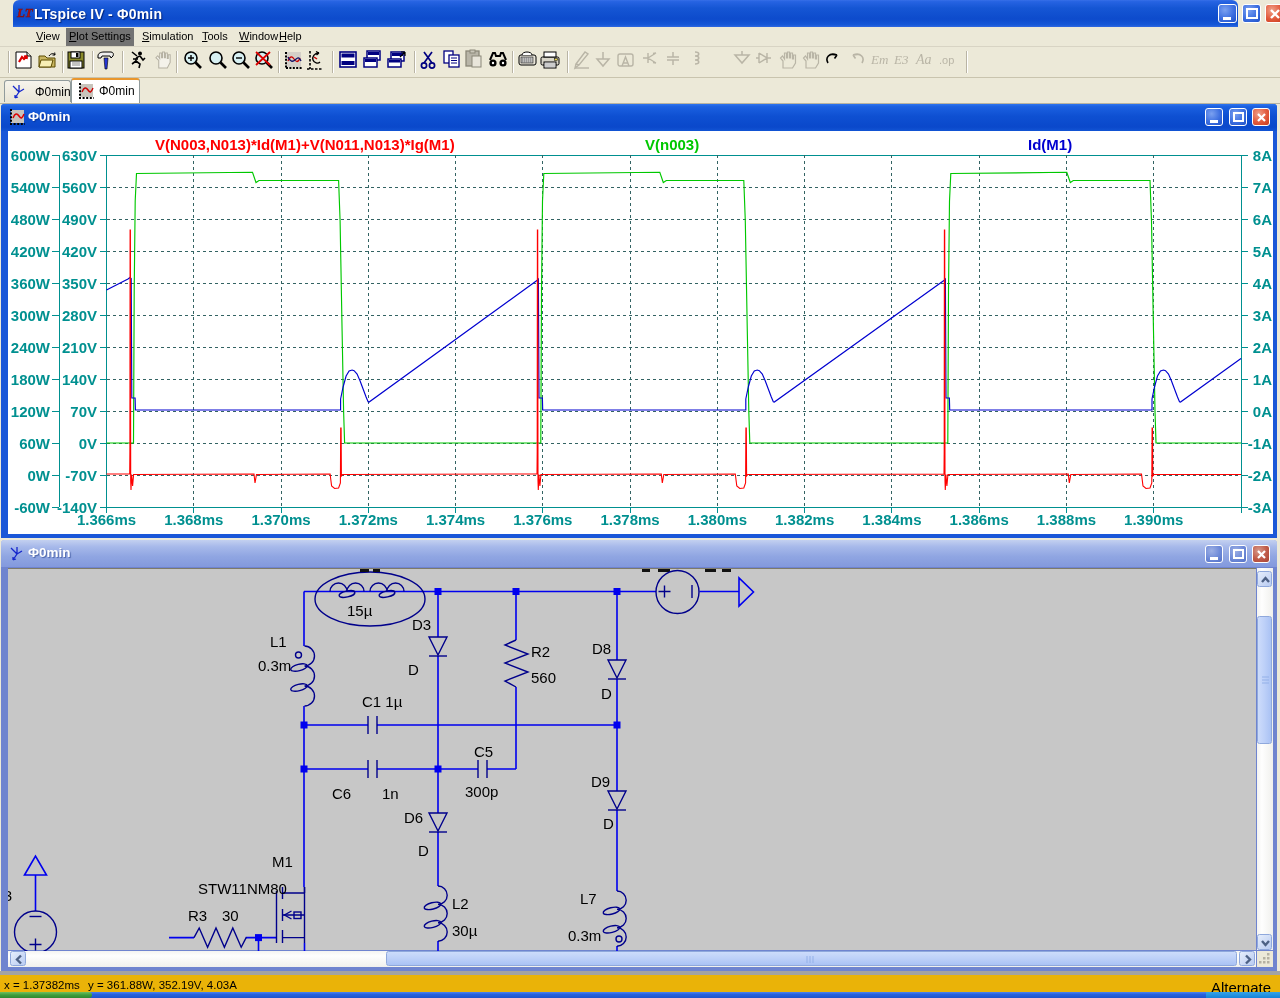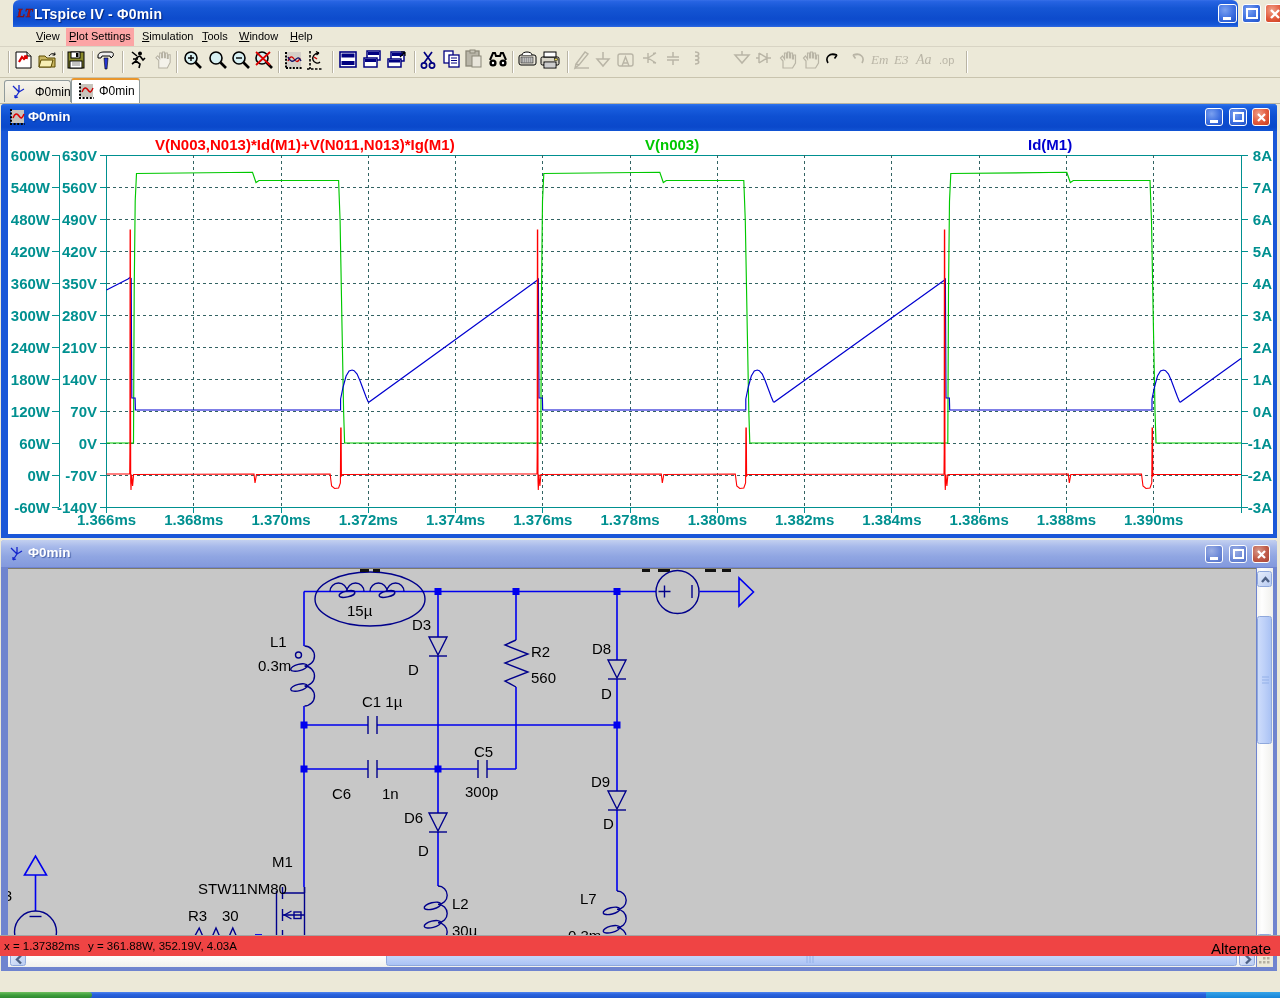--- a/index.html
+++ b/index.html
@@ -19,21 +19,21 @@
 #plotwin .content{position:absolute;left:7px;top:27px;width:1265px;height:403px;background:#fff}
 .ctitle{position:absolute;left:0;top:0;width:100%;height:27px}
 .ctitle .txt{position:absolute;left:27px;top:5px;color:#fff;font-weight:bold;font-size:13.5px;text-shadow:1px 1px 1px rgba(0,30,110,.5)}
 #plotwin .ctitle{background:linear-gradient(180deg,#2d74ef 0%,#1b60e0 10%,#0e50d2 45%,#0a48cb 85%,#1254d4 100%);border-radius:3px 3px 0 0}
 #schwin{left:1px;top:540px;width:1276px;height:431px;background:#6f84cf;border-radius:4px 4px 0 0}
 #schwin .ctitle{background:linear-gradient(180deg,#c3d0f0 0%,#a7b9ea 25%,#90a6e2 60%,#8399dd 100%);border-radius:3px 3px 0 0}
 #schwin .canvas{position:absolute;left:7px;top:28px;width:1248px;height:382px;background:#c7c7c7;border-top:1px solid #7d7a6a}
 #vsb{position:absolute;left:1256px;top:28px;width:16px;height:382px;background:linear-gradient(90deg,#f4f4f1,#fefefe 30%,#f0f0ed)}
 #hsb{position:absolute;left:7px;top:411px;width:1248px;height:16px;background:linear-gradient(180deg,#f4f4f1,#fefefe 30%,#f0f0ed)}
 .sbtn{position:absolute;background:linear-gradient(135deg,#e6eefc 0%,#cfdcf6 50%,#b8cbf2 100%);border:1px solid #8fa8dc;border-radius:2.5px}
-#statusbar{left:0;top:935px;width:1280px;height:21px;background:#ef4444;border-top:1px solid #a3a3a3;font-size:11.5px;color:#000}
+#statusbar{left:0;top:971px;width:1280px;height:21px;background:#eab308;border-top:4px solid #a3a3a3;font-size:11.5px;color:#000}
 #taskbar{left:0;top:992px;width:1280px;height:6px;background:linear-gradient(180deg,#4f83ee 0%,#2962dd 40%,#1f55cc 100%)}
 </style></head><body>
 <div id="titlebar" class="abs">
 <svg class="abs" style="left:3px;top:5px" width="18" height="16" viewBox="0 0 18 16">
       <text x="1" y="12" font-size="13" font-weight="bold" font-style="italic" fill="#b01212" stroke="#7a0a0a" stroke-width="0.4" font-family="Liberation Serif">LT</text>
     </svg>
 <span class="ttl">LTspice IV - Φ0min</span>
 <div class="winbtn wb-min" style="left:1205px">
       <svg width="19" height="19">
         <rect x="4" y="12" width="8" height="3" fill="#fff"></rect>
@@ -46,25 +46,25 @@
     </div>
 <div class="winbtn wb-close" style="left:1252px">
       <svg width="19" height="19">
         <path d="M5 5 L13 13 M13 5 L5 13" stroke="#fff" stroke-width="2.4"></path>
       </svg>
     </div>
 </div>
 <div id="menubar" class="abs">
     <span class="mi" style="left:6px;margin-top:36px;"><u>F</u>ile</span>
     <span class="mi" style="left:33px;"><u>V</u>iew</span>
-    <span class="mi" style="left:66px;background:#fca5a5;"><u>P</u>lot Settings</span>
+    <span class="mi" style="left:66px;background:#737373;"><u>P</u>lot Settings</span>
     <span class="mi" style="left:139px;"><u>S</u>imulation</span>
     <span class="mi" style="left:199px;"><u>T</u>ools</span>
     <span class="mi" style="left:236px;"><u>W</u>indow</span>
-    <span class="mi" style="left:287px;"><u>H</u>elp</span>
+    <span class="mi" style="left:276px;"><u>H</u>elp</span>
   </div>
 <div id="toolbar" class="abs"><svg width="1280" height="31" viewBox="0 0 1280 31">
       <line x1="8" y1="4" x2="8" y2="26" stroke="#b9b4a4" shape-rendering="crispEdges"></line>
       <line x1="9" y1="4" x2="9" y2="26" stroke="#fff" shape-rendering="crispEdges"></line>
       <line x1="62" y1="4" x2="62" y2="26" stroke="#b9b4a4" shape-rendering="crispEdges"></line>
       <line x1="63" y1="4" x2="63" y2="26" stroke="#fff" shape-rendering="crispEdges"></line>
       <line x1="92" y1="4" x2="92" y2="26" stroke="#b9b4a4" shape-rendering="crispEdges"></line>
       <line x1="93" y1="4" x2="93" y2="26" stroke="#fff" shape-rendering="crispEdges"></line>
       <line x1="122" y1="4" x2="122" y2="26" stroke="#b9b4a4" shape-rendering="crispEdges"></line>
       <line x1="123" y1="4" x2="123" y2="26" stroke="#fff" shape-rendering="crispEdges"></line>

